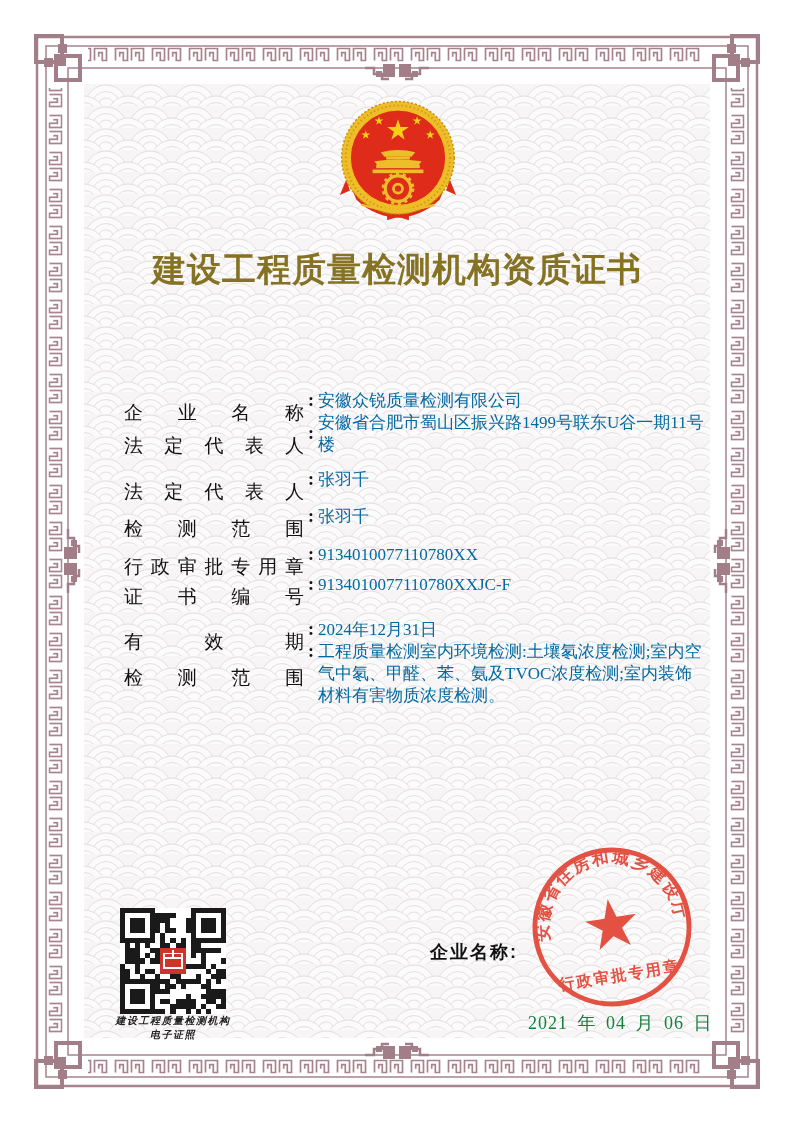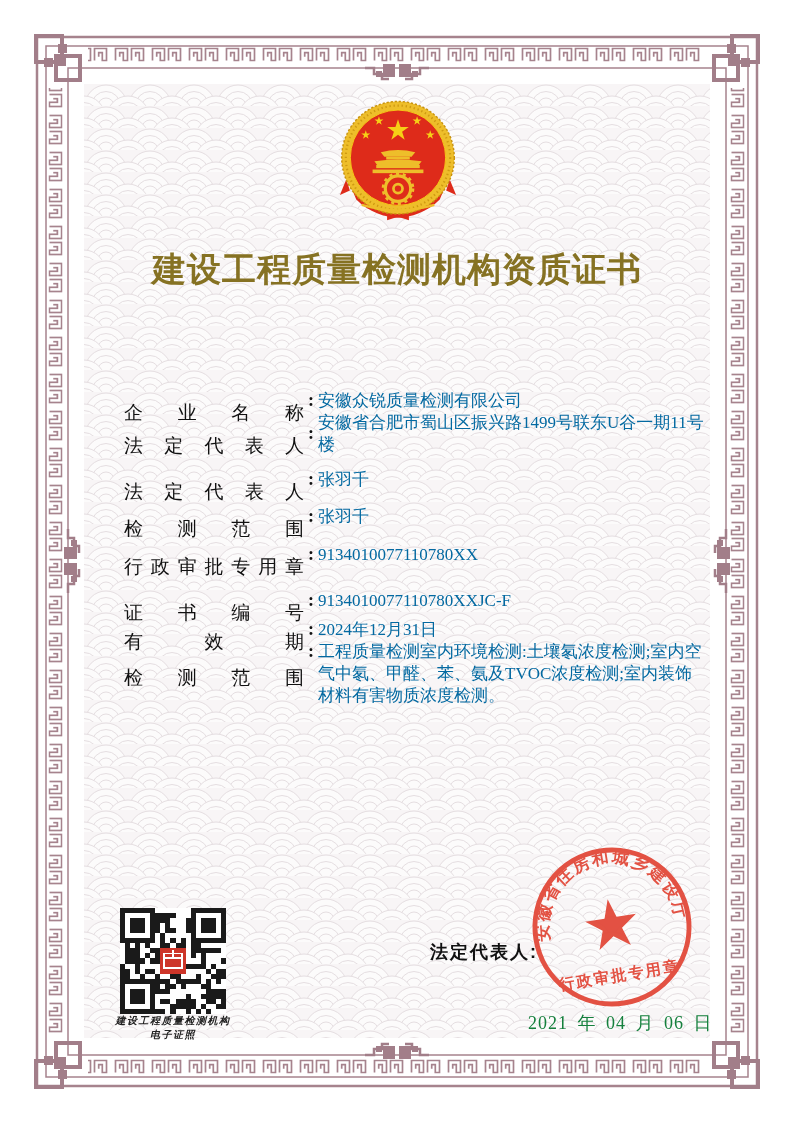--- a/index.html
+++ b/index.html
@@ -13,21 +13,21 @@
   
   .emblem{left:339px;top:94px;width:118px;height:132px;z-index:2;}
   
   .title{left:0;top:247px;width:794px;text-align:center;z-index:2;
          font-size:34px;font-weight:700;color:#867223;letter-spacing:1px;}
   
   .fields{left:124px;top:0;width:582px;z-index:2;}
   .row{position:absolute;left:0;width:582px;display:flex;align-items:center;}
   .row.top{align-items:flex-start;justify-content:center;}
   .r1{top:376px}.r2{top:409px}.r3{top:455px}.r4{top:492px}
-  .r5{top:530px}.r6{top:576px}.r7{top:605px}.r8{top:641px}
+  .r5{top:530px}.r6{top:560px}.r7{top:605px}.r8{top:641px}
   .flabel{width:180px;flex:0 0 180px;font-size:19px;font-weight:400;color:#111;
           text-align:justify;text-align-last:justify;text-justify:inter-character;line-height:25px;margin-top:24px;}
   .colon{font-weight:900;font-size:18px;color:#111;margin:0 4px 0 4px;font-family:"Liberation Serif",serif;}
   .fvalue{width:392px;font-family:"Liberation Serif","DejaVu Serif",serif;font-size:17px;
           color:#0369a1;line-height:22px;}
   
   .qrblock{left:92px;top:908px;width:162px;z-index:2;text-align:center;}
   .qrsvg{display:block;margin:0 auto;width:106px;height:106px;}
   .qrcap{font-family:"Liberation Serif",serif;font-style:italic;font-weight:700;
          font-size:10px;letter-spacing:1.5px;color:#222;line-height:14px;}
@@ -341,21 +341,21 @@
       <g>
         <rect x="7.9" y="7.9" width="5.2" height="5.2" rx="0.4" fill="#cd3529"></rect>
         <rect x="8.7" y="9" width="3.6" height="2.9" fill="none" stroke="#ffffff" stroke-width="0.35"></rect>
         <path d="M8.7,9.9 h3.6 M10.5,8.3 v1.6" stroke="#ffffff" stroke-width="0.35" fill="none"></path>
       </g>
     </svg>
     <div class="qrcap first">建设工程质量检测机构</div>
     <div class="qrcap">电子证照</div>
   </div>
 
-  <div class="layer issuer">法定代表人:</div>
+  <div class="layer issuer">企业名称:</div>
   <div class="layer date">2021 年 04 月 06 日</div>
 
   <svg class="layer seal" xmlns="http://www.w3.org/2000/svg" viewBox="0 0 170 170">
     <defs>
       <path id="sealTopArc" d="M24.9,106.9 A64,64 0 1 1 145.1,106.9" fill="none"></path>
     </defs>
     <circle cx="85" cy="85" r="77" fill="none" stroke="#e2493a" stroke-width="5"></circle>
     <use href="#star" transform="translate(85,84) scale(27)" fill="#e2493a"></use>
     <text font-size="17" fill="#e2493a" letter-spacing="2">
       <textPath href="#sealTopArc" startOffset="50%" text-anchor="middle">安徽省住房和城乡建设厅</textPath>

